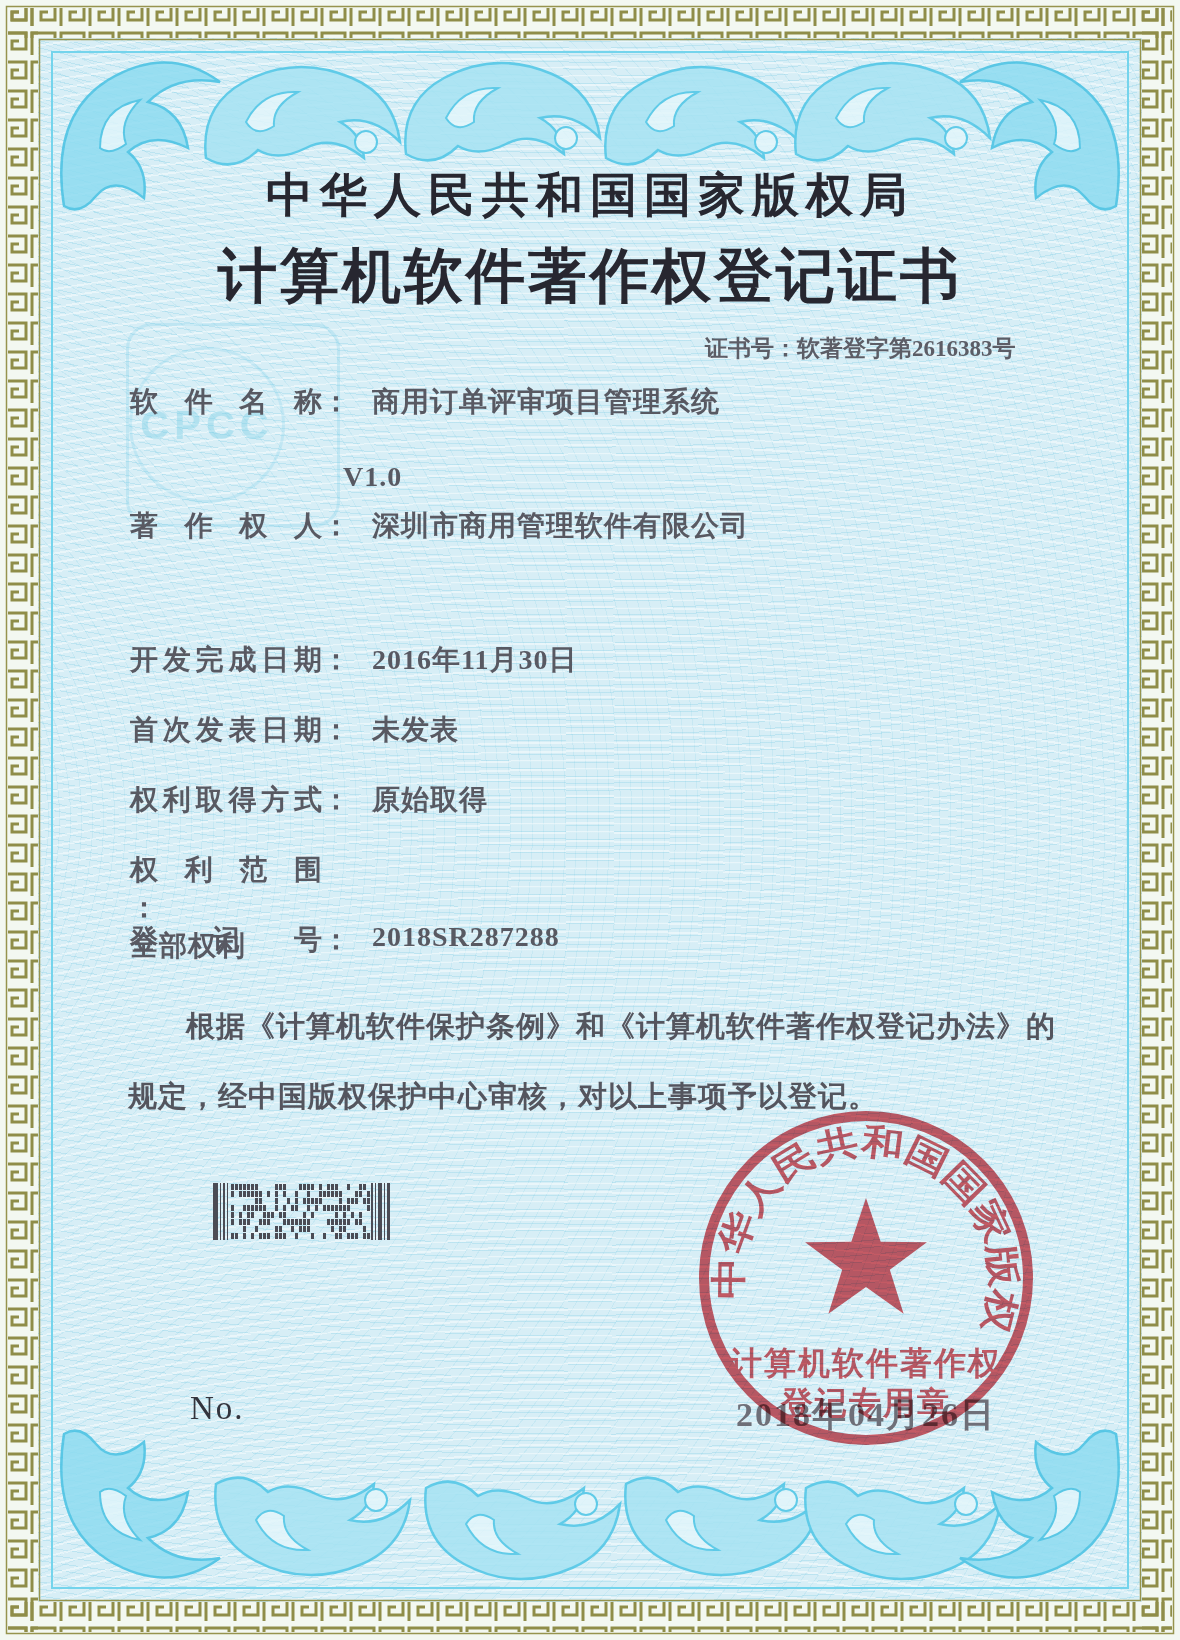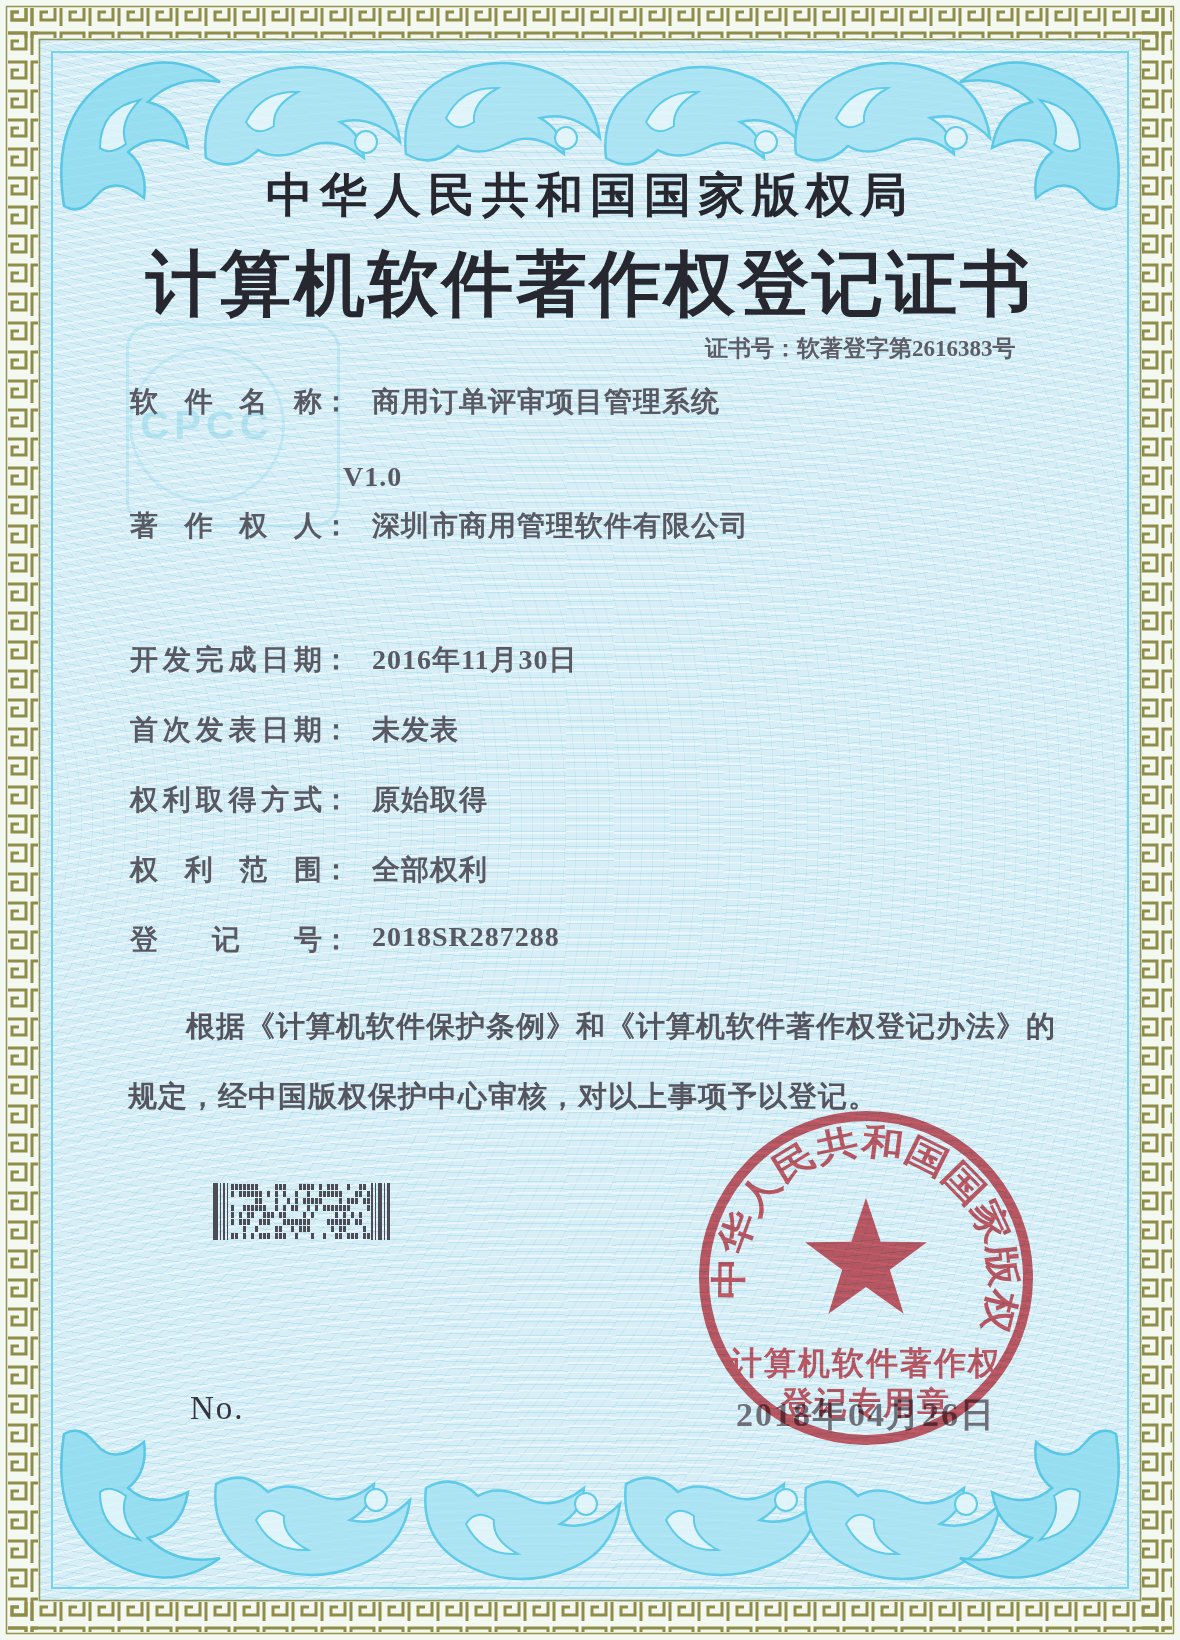--- a/index.html
+++ b/index.html
@@ -20,21 +20,21 @@
 
   .abs{position:absolute;}
 
   
   #authority{
     left:0;top:164px;width:1180px;text-align:center;
     font-size:47px;font-weight:700;letter-spacing:7px;color:#272730;
   }
   #certtitle{
     left:0;top:237px;width:1180px;text-align:center;
-    font-size:71px;font-weight:700;letter-spacing:3px;color:#272730;
+    font-size:59px;font-weight:700;letter-spacing:3px;color:#272730;
   }
 
   
   #certno{
     left:705px;top:333px;font-size:23px;color:#5c5d66;display:flex;white-space:nowrap;
     font-weight:600;
   }
 
   
   .frow{display:flex;align-items:flex-start;white-space:nowrap;color:#585962;font-size:28px;font-weight:600;}
@@ -43,21 +43,21 @@
   .fval{letter-spacing:1px;}
   .fextra{color:#585962;font-size:28px;font-weight:600;letter-spacing:1px;white-space:nowrap;}
 
   #row-swname{left:130px;top:383px;}
   #sw-line2{left:343px;top:424px;}
   #sw-line3{left:343px;top:461px;}
   #row-author{left:130px;top:507px;}
   #row-devdate{left:130px;top:641px;}
   #row-pubdate{left:130px;top:711px;}
   #row-method{left:130px;top:781px;}
-  #row-scope{left:130px;top:851px;}
+  #row-scope{left:130px;top:851px;flex-direction:column;}
   #row-regno{left:130px;top:921px;}
 
   
   .stline{left:128px;width:930px;font-size:29px;color:#54555e;font-weight:600;letter-spacing:1px;white-space:nowrap;}
   #st1{top:1007px;text-indent:58px;}
   #st2{top:1077px;}
 
   
   #barcode{left:213px;top:1183px;width:178px;height:57px;}
 

